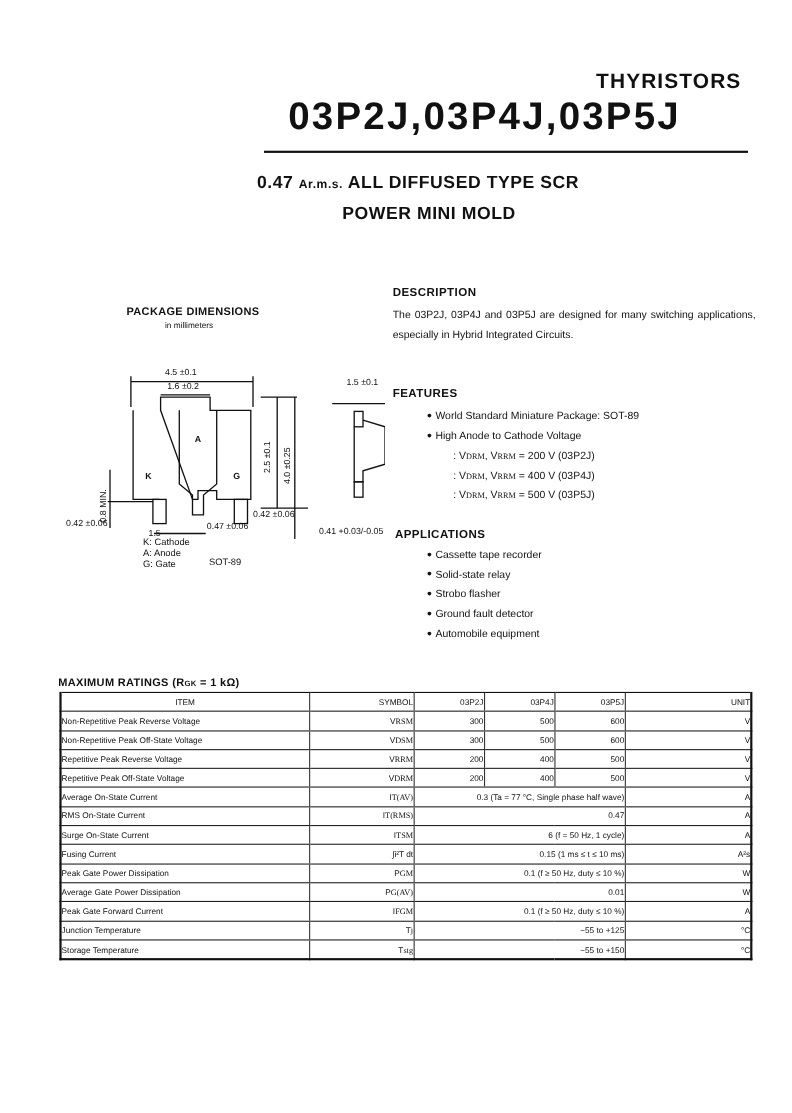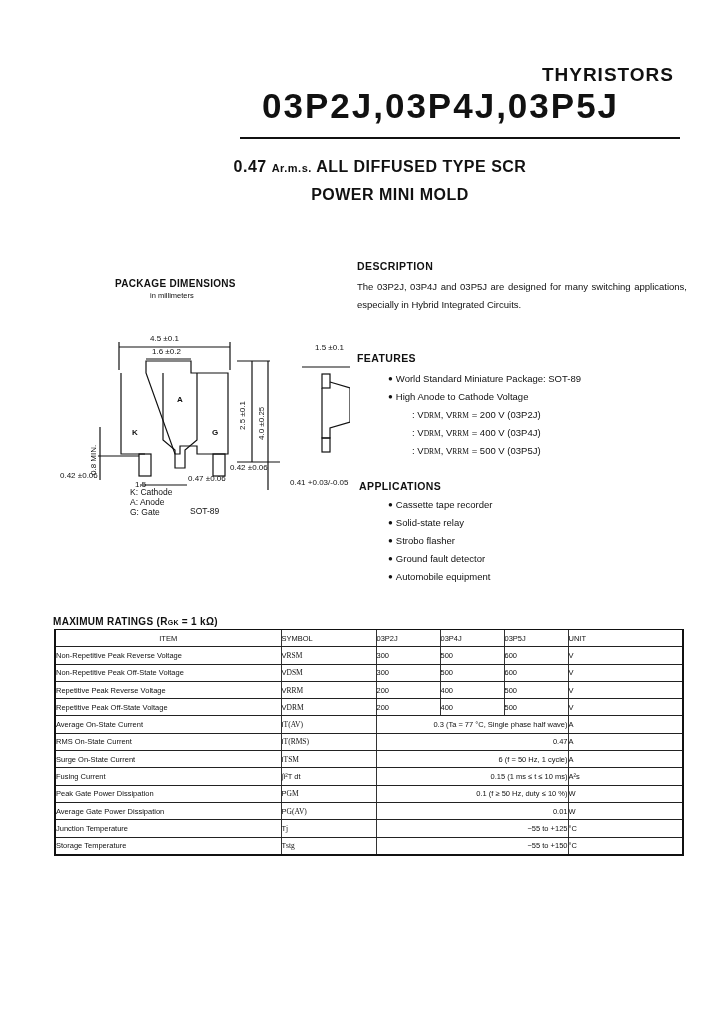--- a/index.html
+++ b/index.html
@@ -26,21 +26,21 @@
   .pkg-sub { left: 150px; top: 291px; font-size: 7.5px; }
   .legend { left: 130px; top: 487px; font-size: 8.5px; line-height: 10px; }
   .sot { left: 190px; top: 506px; font-size: 8.5px; }
   .mr-h { left: 53px; top: 616px; font-size: 10px; font-weight: bold; letter-spacing: 0.3px; }
   table.ratings { position: absolute; left: 54px; top: 629px; width: 630px; border-collapse: collapse; font-size: 7.5px; border-radius: 19px; }
   table.ratings td, table.ratings th { border-bottom: 1px solid #222; height: 16.3px; padding: 0; font-weight: normal; }
   table.ratings th { border-top: 1.5px solid #111; }
   table.ratings { border-left: 2px solid #111; border-right: 2px solid #111; border-bottom: 2px solid #111; }
   td.item { padding-left: 22px; text-align: left; }
   th.item { text-align: center; }
-  .c { text-align: left; }
+  .c { text-align: right; }
   .bl { border-left: 1px solid #333; }
   td.cond { padding-left: 6px; text-align: right; }
   .page-num { left: 36px; top: 978px; font-size: 10px; font-weight: bold; margin-top: 41px; }
 </style>
 </head>
 <body>
 
 <div class="abs category">THYRISTORS</div>
 <div class="abs parts">03P2J,03P4J,03P5J</div>
 <div class="abs rule"></div>
@@ -214,20 +214,26 @@
       <td class="cond bl" colspan="3">0.1 (f ≥ 50 Hz, duty ≤ 10 %)</td>
       <td class="c bl">W</td>
     </tr>
     <tr>
       <td class="item">Average Gate Power Dissipation</td>
       <td class="c bl"><span>P</span><span class="vsub">G(AV)</span></td>
       <td class="cond bl" colspan="3">0.01</td>
       <td class="c bl">W</td>
     </tr>
     <tr>
+      <td class="item">Peak Gate Forward Current</td>
+      <td class="c bl"><span>I</span><span class="vsub">FGM</span></td>
+      <td class="cond bl" colspan="3">0.1 (f ≥ 50 Hz, duty ≤ 10 %)</td>
+      <td class="c bl">A</td>
+    </tr>
+    <tr>
       <td class="item">Junction Temperature</td>
       <td class="c bl"><span>T</span><span class="vsub">j</span></td>
       <td class="cond bl" colspan="3">−55 to +125</td>
       <td class="c bl">°C</td>
     </tr>
     <tr>
       <td class="item">Storage Temperature</td>
       <td class="c bl"><span>T</span><span class="vsub">stg</span></td>
       <td class="cond bl" colspan="3">−55 to +150</td>
       <td class="c bl">°C</td>

